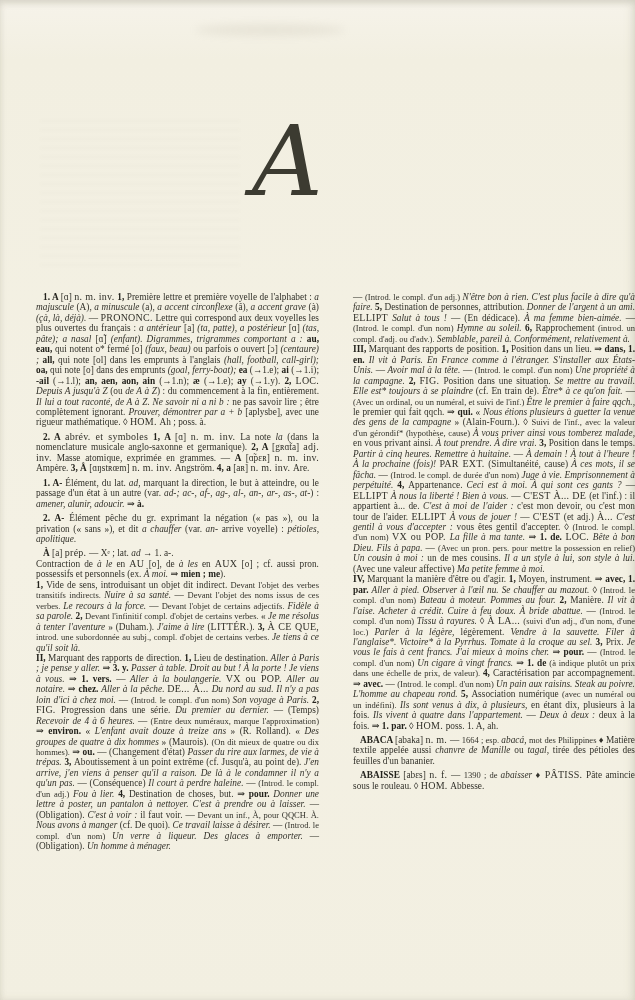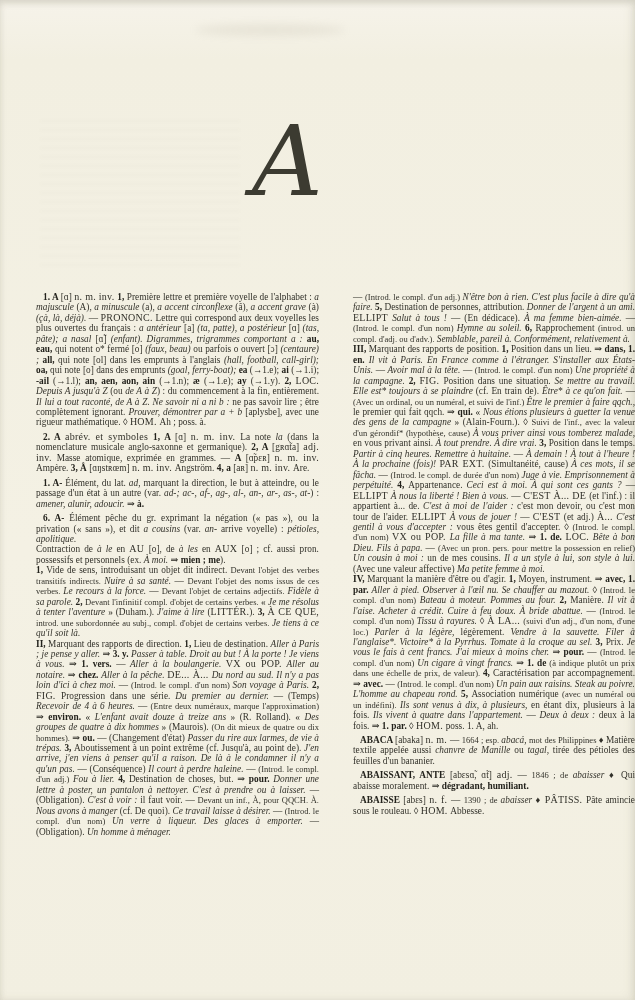--- a/index.html
+++ b/index.html
@@ -52,26 +52,26 @@
 <body>
 
 <div class="page">
   <div class="smudge"></div>
   <div class="ghost"></div>
   <div class="dropcap">A</div>
   <div class="col" id="col-left">
       <p class="para indent"><span class="r-b">1. A </span><span class="r-n">[ɑ] </span><span class="r-sc">n. m. inv. </span><span class="r-b">1, </span><span class="r-n">Première lettre et première voyelle de l'alphabet : </span><span class="r-i">a majuscule </span><span class="r-n">(A), </span><span class="r-i">a minuscule </span><span class="r-n">(a), </span><span class="r-i">a accent circonflexe </span><span class="r-n">(â), </span><span class="r-i">a accent grave </span><span class="r-n">(à) </span><span class="r-i">(çà, là, déjà). </span><span class="r-n">— </span><span class="r-sc">PRONONC. </span><span class="r-n">Lettre qui correspond aux deux voyelles les plus ouvertes du français : </span><span class="r-i">a antérieur </span><span class="r-n">[a] </span><span class="r-i">(ta, patte), a postérieur </span><span class="r-n">[ɑ] </span><span class="r-i">(tas, pâte); a nasal </span><span class="r-n">[ɑ̃] </span><span class="r-i">(enfant). Digrammes, trigrammes comportant </span><span class="r-i">a : </span><span class="r-b">au, eau, </span><span class="r-n">qui notent o* fermé [o] </span><span class="r-i">(faux, beau) </span><span class="r-n">ou parfois o ouvert [ɔ] </span><span class="r-i">(centaure) ; </span><span class="r-b">all, </span><span class="r-n">qui note [ol] dans les emprunts à l'anglais </span><span class="r-i">(hall, football, call-girl); </span><span class="r-b">oa, </span><span class="r-n">qui note [o] dans des emprunts </span><span class="r-i">(goal, ferry-boat); </span><span class="r-b">ea </span><span class="r-n">(→1.e); </span><span class="r-b">ai </span><span class="r-n">(→1.i); </span><span class="r-b">-ail </span><span class="r-n">(→1.l); </span><span class="r-b">an, aen, aon, ain </span><span class="r-n">(→1.n); </span><span class="r-b">æ </span><span class="r-n">(→1.e); </span><span class="r-b">ay </span><span class="r-n">(→1.y). </span><span class="r-b">2, </span><span class="r-sc">LOC. </span><span class="r-i">Depuis A jusqu'à Z </span><span class="r-n">(ou </span><span class="r-i">de A à Z</span><span class="r-n">) : du commencement à la fin, entièrement. </span><span class="r-i">Il lui a tout raconté, de A à Z. Ne savoir ni a ni b : </span><span class="r-n">ne pas savoir lire ; être complètement ignorant. </span><span class="r-i">Prouver, démontrer par a + b </span><span class="r-n">[aplysbe], avec une rigueur mathématique. ◊ </span><span class="r-sc">HOM. </span><span class="r-n">Ah ; poss. à.</span></p>
       <p class="para gap indent"><span class="r-b">2. A </span><span class="r-sc">abrév. et symboles </span><span class="r-b">1, A </span><span class="r-n">[ɑ] </span><span class="r-sc">n. m. inv. </span><span class="r-n">La note </span><span class="r-i">la </span><span class="r-n">(dans la nomenclature musicale anglo-saxonne et germanique). </span><span class="r-b">2, A </span><span class="r-n">[gʀɑ̃ta] </span><span class="r-sc">adj. inv. </span><span class="r-n">Masse atomique, exprimée en grammes. — </span><span class="r-b">A </span><span class="r-n">[ɑ̃pɛʀ] </span><span class="r-sc">n. m. inv. </span><span class="r-n">Ampère. </span><span class="r-b">3, Å </span><span class="r-n">[ɑŋstʀœm] </span><span class="r-sc">n. m. inv. </span><span class="r-n">Angström. </span><span class="r-b">4, a </span><span class="r-n">[aʀ] </span><span class="r-sc">n. m. inv. </span><span class="r-n">Are.</span></p>
       <p class="para gap indent"><span class="r-b">1. A- </span><span class="r-n">Élément, du lat. </span><span class="r-i">ad, </span><span class="r-n">marquant la direction, le but à atteindre, ou le passage d'un état à un autre (var. </span><span class="r-i">ad-; ac-, af-, ag-, al-, an-, ar-, as-, at-</span><span class="r-n">) : </span><span class="r-i">amener, alunir, adoucir. </span><span class="r-b">⇒ à.</span></p>
-      <p class="para gap indent"><span class="r-b">6. A- </span><span class="r-n">Élément pêche du gr. exprimant la négation (« pas »), ou la privation (« sans »), et dit </span><span class="r-i">a cousins </span><span class="r-n">(var. </span><span class="r-i">an- </span><span class="r-n">arrive voyelle) : </span><span class="r-i">pétioles, apolitique.</span></p>
+      <p class="para gap indent"><span class="r-b">2. A- </span><span class="r-n">Élément pêche du gr. exprimant la négation (« pas »), ou la privation (« sans »), et dit </span><span class="r-i">a chauffer </span><span class="r-n">(var. </span><span class="r-i">an- </span><span class="r-n">arrive voyelle) : </span><span class="r-i">pétioles, apolitique.</span></p>
+      <p class="para gap indent"><span class="r-b">À </span><span class="r-n">[a] </span><span class="r-sc">prép. </span><span class="r-n">— Xᵉ ; lat. </span><span class="r-i">ad </span><span class="r-n">→ 1. a-.</span></p>
       <p class="para"><span class="r-n">Contraction de </span><span class="r-i">à le </span><span class="r-n">en </span><span class="r-sc">AU </span><span class="r-n">[o], de </span><span class="r-i">à les </span><span class="r-n">en </span><span class="r-sc">AUX </span><span class="r-n">[o] ; cf. aussi pron. possessifs et personnels (ex. </span><span class="r-i">À moi. </span><span class="r-b">⇒ mien ; me</span><span class="r-n">).</span></p>
       <p class="para"><span class="r-b">1, </span><span class="r-n">Vide de sens, introduisant un objet dit indirect. </span><span class="r-s">Devant l'objet des verbes transitifs indirects. </span><span class="r-i">Nuire à sa santé. </span><span class="r-n">— </span><span class="r-s">Devant l'objet des noms issus de ces verbes. </span><span class="r-i">Le recours à la force. </span><span class="r-n">— </span><span class="r-s">Devant l'objet de certains adjectifs. </span><span class="r-i">Fidèle à sa parole. </span><span class="r-b">2, </span><span class="r-s">Devant l'infinitif compl. d'objet de certains verbes. </span><span class="r-n">« </span><span class="r-i">Je me résolus à tenter l'aventure </span><span class="r-n">» (Duham.). </span><span class="r-i">J'aime à lire </span><span class="r-n">(</span><span class="r-sc">LITTÉR.</span><span class="r-n">). </span><span class="r-b">3, </span><span class="r-sc">À CE QUE, </span><span class="r-s">introd. une subordonnée au subj., compl. d'objet de certains verbes. </span><span class="r-i">Je tiens à ce qu'il soit là.</span></p>
       <p class="para"><span class="r-b">II, </span><span class="r-n">Marquant des rapports de direction. </span><span class="r-b">1, </span><span class="r-n">Lieu de destination. </span><span class="r-i">Aller à Paris ; je pense y aller. </span><span class="r-b">⇒ 3. y. </span><span class="r-i">Passer à table. Droit au but ! À la porte ! Je viens à vous. </span><span class="r-b">⇒ 1. vers. </span><span class="r-n">— </span><span class="r-i">Aller à la boulangerie. </span><span class="r-sc">VX ou POP. </span><span class="r-i">Aller au notaire. </span><span class="r-b">⇒ chez. </span><span class="r-i">Aller à la pêche. </span><span class="r-sc">DE... À... </span><span class="r-i">Du nord au sud. Il n'y a pas loin d'ici à chez moi. </span><span class="r-n">— </span><span class="r-s">(Introd. le compl. d'un nom) </span><span class="r-i">Son voyage à Paris. </span><span class="r-b">2, </span><span class="r-sc">FIG. </span><span class="r-n">Progression dans une série. </span><span class="r-i">Du premier au dernier. </span><span class="r-n">— (Temps) </span><span class="r-i">Recevoir de 4 à 6 heures. </span><span class="r-n">— </span><span class="r-s">(Entre deux numéraux, marque l'approximation) </span><span class="r-b">⇒ environ. </span><span class="r-n">« </span><span class="r-i">L'enfant avait douze à treize ans </span><span class="r-n">» (R. Rolland). « </span><span class="r-i">Des groupes de quatre à dix hommes </span><span class="r-n">» (Maurois). </span><span class="r-s">(On dit mieux de quatre ou dix hommes). </span><span class="r-b">⇒ ou. </span><span class="r-n">— (Changement d'état) </span><span class="r-i">Passer du rire aux larmes, de vie à trépas. </span><span class="r-b">3, </span><span class="r-n">Aboutissement à un point extrême (cf. Jusqu'à, au point de). </span><span class="r-i">J'en arrive, j'en viens à penser qu'il a raison. De là à le condamner il n'y a qu'un pas. </span><span class="r-n">— (Conséquence) </span><span class="r-i">Il court à perdre haleine. </span><span class="r-n">— </span><span class="r-s">(Introd. le compl. d'un adj.) </span><span class="r-i">Fou à lier. </span><span class="r-b">4, </span><span class="r-n">Destination de choses, but. </span><span class="r-b">⇒ pour. </span><span class="r-i">Donner une lettre à poster, un pantalon à nettoyer. C'est à prendre ou à laisser. </span><span class="r-n">— (Obligation). </span><span class="r-i">C'est à voir : </span><span class="r-n">il faut voir. — </span><span class="r-s">Devant un inf., À, pour QQCH. À. </span><span class="r-i">Nous avons à manger </span><span class="r-n">(cf. De quoi). </span><span class="r-i">Ce travail laisse à désirer. </span><span class="r-n">— </span><span class="r-s">(Introd. le compl. d'un nom) </span><span class="r-i">Un verre à liqueur. Des glaces à emporter. </span><span class="r-n">— (Obligation). </span><span class="r-i">Un homme à ménager.</span></p>
     </div>
   <div class="col" id="col-right">
       <p class="para"><span class="r-n">— </span><span class="r-s">(Introd. le compl. d'un adj.) </span><span class="r-i">N'être bon à rien. C'est plus facile à dire qu'à faire. </span><span class="r-b">5, </span><span class="r-n">Destination de personnes, attribution. </span><span class="r-i">Donner de l'argent à un ami. </span><span class="r-sc">ELLIPT </span><span class="r-i">Salut à tous ! </span><span class="r-n">— (En dédicace). </span><span class="r-i">À ma femme bien-aimée. </span><span class="r-n">— </span><span class="r-s">(Introd. le compl. d'un nom) </span><span class="r-i">Hymne au soleil. </span><span class="r-b">6, </span><span class="r-n">Rapprochement </span><span class="r-s">(introd. un compl. d'adj. ou d'adv.). </span><span class="r-i">Semblable, pareil à. Conformément, relativement à.</span></p>
       <p class="para"><span class="r-b">III, </span><span class="r-n">Marquant des rapports de position. </span><span class="r-b">1, </span><span class="r-n">Position dans un lieu. </span><span class="r-b">⇒ dans, 1. en. </span><span class="r-i">Il vit à Paris. En France comme à l'étranger. S'installer aux États-Unis. </span><span class="r-n">— </span><span class="r-i">Avoir mal à la tête. </span><span class="r-n">— </span><span class="r-s">(Introd. le compl. d'un nom) </span><span class="r-i">Une propriété à la campagne. </span><span class="r-b">2, </span><span class="r-sc">FIG. </span><span class="r-n">Position dans une situation. </span><span class="r-i">Se mettre au travail. Elle est* toujours à se plaindre </span><span class="r-n">(cf. En train de). </span><span class="r-i">Être* à ce qu'on fait. </span><span class="r-n">— </span><span class="r-s">(Avec un ordinal, ou un numéral, et suivi de l'inf.) </span><span class="r-i">Être le premier à faire qqch., </span><span class="r-n">le premier qui fait qqch. </span><span class="r-b">⇒ qui. </span><span class="r-n">« </span><span class="r-i">Nous étions plusieurs à guetter la venue des gens de la campagne </span><span class="r-n">» (Alain-Fourn.). ◊ </span><span class="r-s">Suivi de l'inf., avec la valeur d'un gérondif* (hypothèse, cause) </span><span class="r-i">À vous priver ainsi vous tomberez malade, </span><span class="r-n">en vous privant ainsi. </span><span class="r-i">À tout prendre. À dire vrai. </span><span class="r-b">3, </span><span class="r-n">Position dans le temps. </span><span class="r-i">Partir à cinq heures. Remettre à huitaine. </span><span class="r-n">— </span><span class="r-i">À demain ! À tout à l'heure ! À la prochaine (fois)! </span><span class="r-sc">PAR EXT. </span><span class="r-n">(Simultanéité, cause) </span><span class="r-i">À ces mots, il se fâcha. </span><span class="r-n">— </span><span class="r-s">(Introd. le compl. de durée d'un nom) </span><span class="r-i">Juge à vie. Emprisonnement à perpétuité. </span><span class="r-b">4, </span><span class="r-n">Appartenance. </span><span class="r-i">Ceci est à moi. À qui sont ces gants ? </span><span class="r-n">— </span><span class="r-sc">ELLIPT </span><span class="r-i">À nous la liberté ! Bien à vous. </span><span class="r-n">— </span><span class="r-sc">C'EST À... DE </span><span class="r-n">(et l'inf.) : il appartient à... de. </span><span class="r-i">C'est à moi de l'aider : </span><span class="r-n">c'est mon devoir, ou c'est mon tour de l'aider. </span><span class="r-sc">ELLIPT </span><span class="r-i">À vous de jouer ! </span><span class="r-n">— </span><span class="r-sc">C'EST </span><span class="r-n">(et adj.) </span><span class="r-sc">À... </span><span class="r-i">C'est gentil à vous d'accepter : </span><span class="r-n">vous êtes gentil d'accepter. ◊ </span><span class="r-s">(Introd. le compl. d'un nom) </span><span class="r-sc">VX ou POP. </span><span class="r-i">La fille à ma tante. </span><span class="r-b">⇒ 1. de. </span><span class="r-sc">LOC. </span><span class="r-i">Bête à bon Dieu. Fils à papa. </span><span class="r-n">— </span><span class="r-s">(Avec un pron. pers. pour mettre la possession en relief) </span><span class="r-i">Un cousin à moi : </span><span class="r-n">un de mes cousins. </span><span class="r-i">Il a un style à lui, son style à lui. </span><span class="r-n">(Avec une valeur affective) </span><span class="r-i">Ma petite femme à moi.</span></p>
       <p class="para"><span class="r-b">IV, </span><span class="r-n">Marquant la manière d'être ou d'agir. </span><span class="r-b">1, </span><span class="r-n">Moyen, instrument. </span><span class="r-b">⇒ avec, 1. par. </span><span class="r-i">Aller à pied. Observer à l'œil nu. Se chauffer au mazout. </span><span class="r-n">◊ </span><span class="r-s">(Introd. le compl. d'un nom) </span><span class="r-i">Bateau à moteur. Pommes au four. </span><span class="r-b">2, </span><span class="r-n">Manière. </span><span class="r-i">Il vit à l'aise. Acheter à crédit. Cuire à feu doux. À bride abattue. </span><span class="r-n">— </span><span class="r-s">(Introd. le compl. d'un nom) </span><span class="r-i">Tissu à rayures. </span><span class="r-n">◊ </span><span class="r-sc">À LA... </span><span class="r-s">(suivi d'un adj., d'un nom, d'une loc.) </span><span class="r-i">Parler à la légère, </span><span class="r-n">légèrement. </span><span class="r-i">Vendre à la sauvette. Filer à l'anglaise*. Victoire* à la Pyrrhus. Tomate à la croque au sel. </span><span class="r-b">3, </span><span class="r-n">Prix. </span><span class="r-i">Je vous le fais à cent francs. J'ai mieux à moins cher. </span><span class="r-b">⇒ pour. </span><span class="r-n">— </span><span class="r-s">(Introd. le compl. d'un nom) </span><span class="r-i">Un cigare à vingt francs. </span><span class="r-b">⇒ 1. de </span><span class="r-s">(à indique plutôt un prix dans une échelle de prix, de valeur). </span><span class="r-b">4, </span><span class="r-n">Caractérisation par accompagnement. </span><span class="r-b">⇒ avec. </span><span class="r-n">— </span><span class="r-s">(Introd. le compl. d'un nom) </span><span class="r-i">Un pain aux raisins. Steak au poivre. L'homme au chapeau rond. </span><span class="r-b">5, </span><span class="r-n">Association numérique </span><span class="r-s">(avec un numéral ou un indéfini). </span><span class="r-i">Ils sont venus à dix, à plusieurs, </span><span class="r-n">en étant dix, plusieurs à la fois. </span><span class="r-i">Ils vivent à quatre dans l'appartement. </span><span class="r-n">— </span><span class="r-i">Deux à deux : </span><span class="r-n">deux à la fois. </span><span class="r-b">⇒ 1. par. </span><span class="r-n">◊ </span><span class="r-sc">HOM. </span><span class="r-n">poss. 1. A, ah.</span></p>
       <p class="para gap indent"><span class="r-b">ABACA </span><span class="r-n">[abaka] </span><span class="r-sc">n. m. </span><span class="r-n">— </span><span class="r-s">1664 ; esp. </span><span class="r-i">abacá, </span><span class="r-s">mot des Philippines </span><span class="r-n">♦ Matière textile appelée aussi </span><span class="r-i">chanvre de Manille </span><span class="r-n">ou </span><span class="r-i">tagal, </span><span class="r-n">tirée des pétioles des feuilles d'un bananier.</span></p>
-      <p class="para gap indent"><span class="r-b">ABAISSANT, ANTE </span><span class="r-n">[abɛsɑ̃, ɑ̃t] </span><span class="r-sc">adj. </span><span class="r-n">— </span><span class="r-s">1846 ; de </span><span class="r-i">abaisser </span><span class="r-n">♦ Qui abaisse moralement. </span><span class="r-b">⇒ dégradant, humiliant.</span></p>
       <p class="para gap indent"><span class="r-b">ABAISSE </span><span class="r-n">[abɛs] </span><span class="r-sc">n. f. </span><span class="r-n">— </span><span class="r-s">1390 ; de </span><span class="r-i">abaisser </span><span class="r-n">♦ </span><span class="r-sc">PÂTISS. </span><span class="r-n">Pâte amincie sous le rouleau. ◊ </span><span class="r-sc">HOM. </span><span class="r-n">Abbesse.</span></p>
     </div>
 </div>
 
 </body></html>

